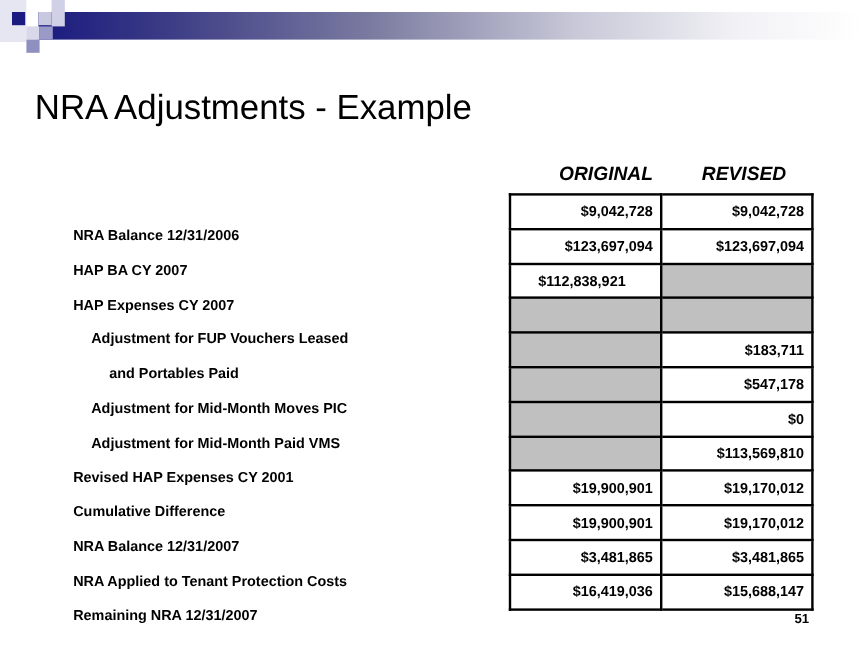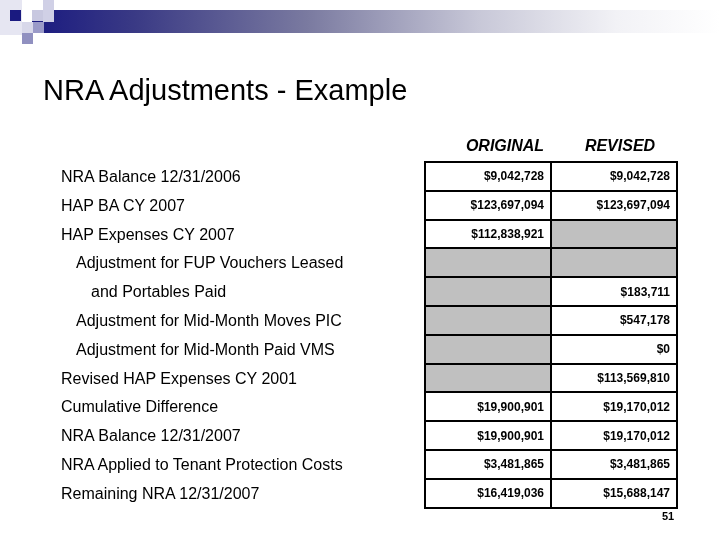--- a/index.html
+++ b/index.html
@@ -1,22 +1,22 @@
 <!DOCTYPE html>
 <html><head>
 <meta charset="utf-8">
 <style>
   html, body { margin:0; padding:0; }
   body { width:720px; height:540px; background:#ffffff; position:relative; overflow:hidden; font-family:"Liberation Sans", sans-serif; }
   .bar { position:absolute; left:32px; top:10px; width:688px; height:23px;
          background:linear-gradient(to right, #1a1a80 0%, #3a3a85 15%, #7a7aa0 40%, #c8c8d8 65%, #f2f2f6 85%, #ffffff 100%); }
   .sq { position:absolute; }
-  .title { position:absolute; left:43px; top:74px; font-size:29px; color:#000; }
+  .title { position:absolute; left:29px; top:74px; font-size:29px; color:#000; }
   .col-head { position:absolute; top:137px; font-size:16px; font-weight:bold; font-style:italic; color:#000; text-align:center; width:130px; }
-  .label { position:absolute; font-size:16px; font-weight:normal; color:#000; white-space:nowrap; }
+  .label { position:absolute; font-size:12px; font-weight:bold; color:#000; white-space:nowrap;margin-top:21px; }
   table.grid { position:absolute; left:424px; top:161px; border-collapse:collapse; }
   table.grid td { width:126px; height:25.7px; border:2px solid #000; padding:0 6px 0 0; text-align:right;
                   font-size:12px; font-weight:bold; color:#000; box-sizing:border-box; }
   table.grid td.shade { background:#c0c0c0; }
   .page-num { position:absolute; left:662px; top:510px; font-size:11px; font-weight:bold; color:#000; }
 </style>
 </head>
 <body>
 
 <div class="bar"></div>
@@ -52,21 +52,21 @@
     <tbody id="grid-body">
       <tr>
         <td style="height: 28.8px;">$9,042,728</td>
         <td style="height: 28.8px;">$9,042,728</td>
       </tr>
       <tr>
         <td style="height: 28.8px;">$123,697,094</td>
         <td style="height: 28.8px;">$123,697,094</td>
       </tr>
       <tr>
-        <td style="height: 21px;">$112,838,921</td>
+        <td style="height: 21px; text-align: center;">$112,838,921</td>
         <td class="shade" style="height: 28.8px;"></td>
       </tr>
       <tr>
         <td class="shade" style="height: 28.8px;"></td>
         <td class="shade" style="height: 28.8px;"></td>
       </tr>
       <tr>
         <td class="shade" style="height: 28.8px;"></td>
         <td style="height: 28.8px;">$183,711</td>
       </tr>

